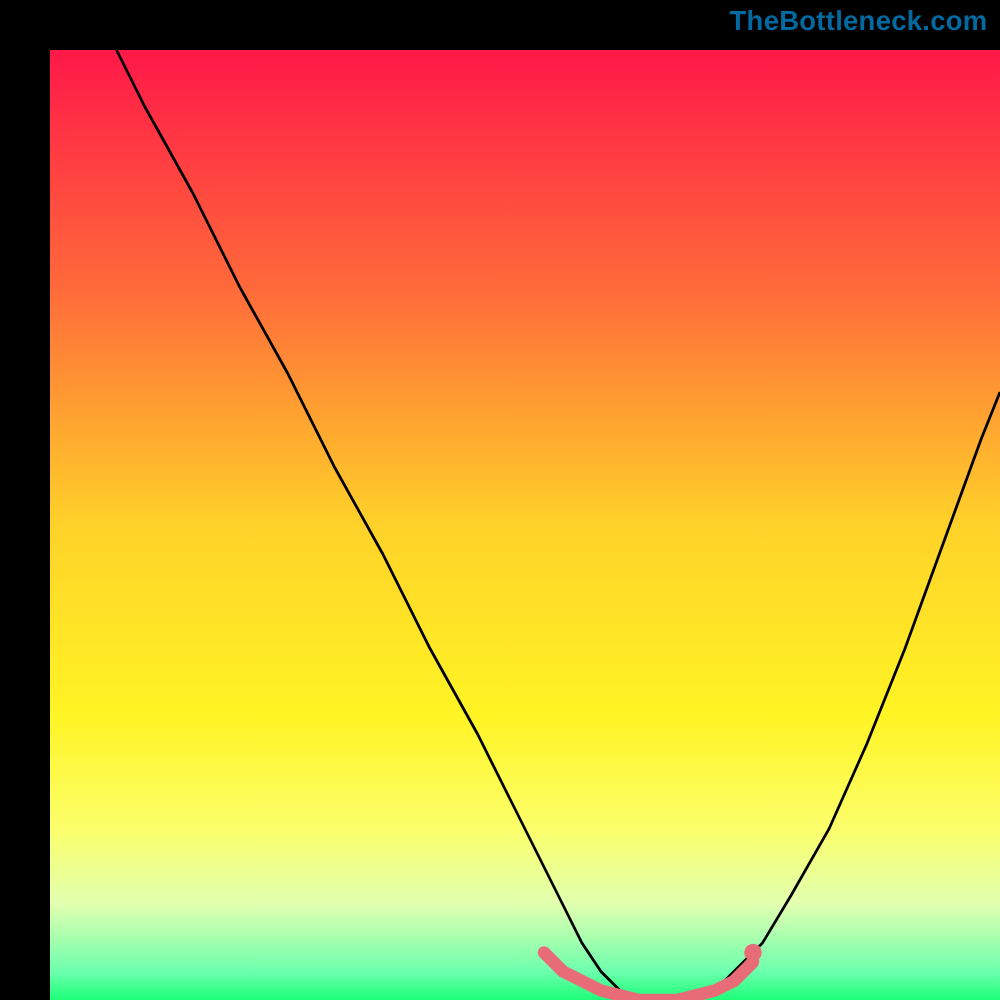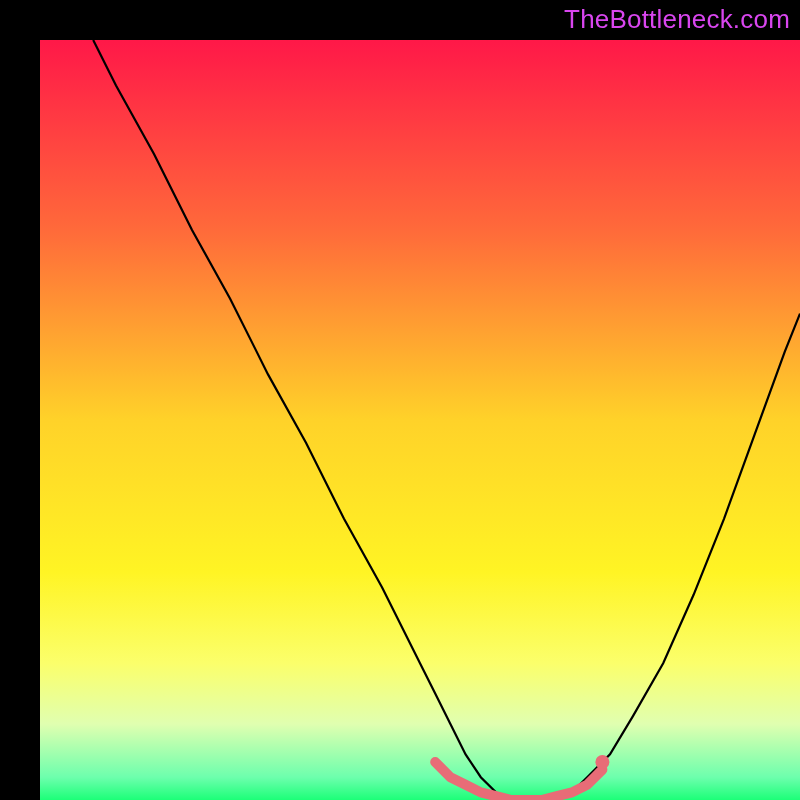--- a/index.html
+++ b/index.html
@@ -23,23 +23,23 @@
     position: absolute;
     left: 20px;
     top: 20px;
     width: 760px;
     height: 760px;
   }
   .watermark {
     position: absolute;
     top: 4px;
     right: 10px;
-    font-size: 26px;
-    font-weight: normal;
-    color: #d946ef;
+    font-size: 22px;
+    font-weight: bold;
+    color: #0369a1;
     letter-spacing: 0.2px;
   }
 </style>
 </head>
 <body>
 
 <div class="frame">
   <svg class="plot" viewBox="0 0 760 760" preserveAspectRatio="none">
     <defs>
       <linearGradient id="bg-grad" x1="0" y1="0" x2="0" y2="1">

